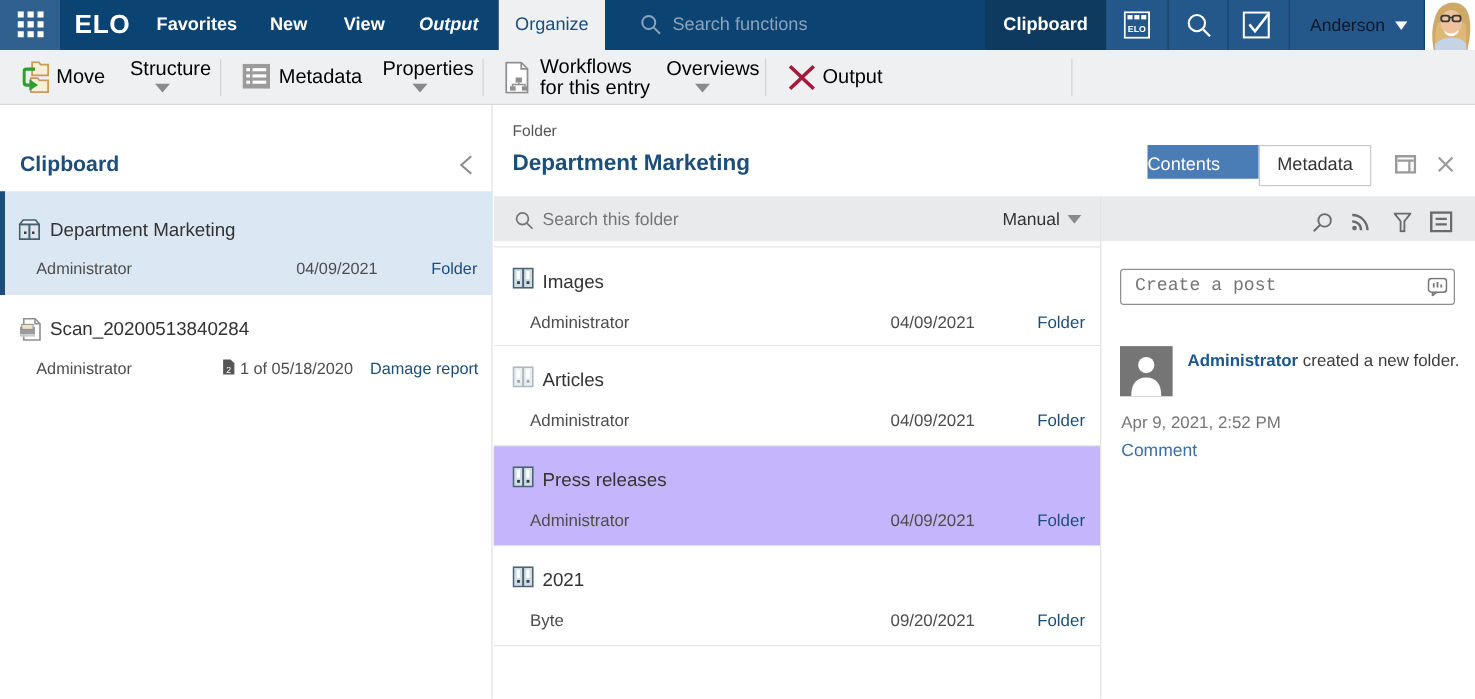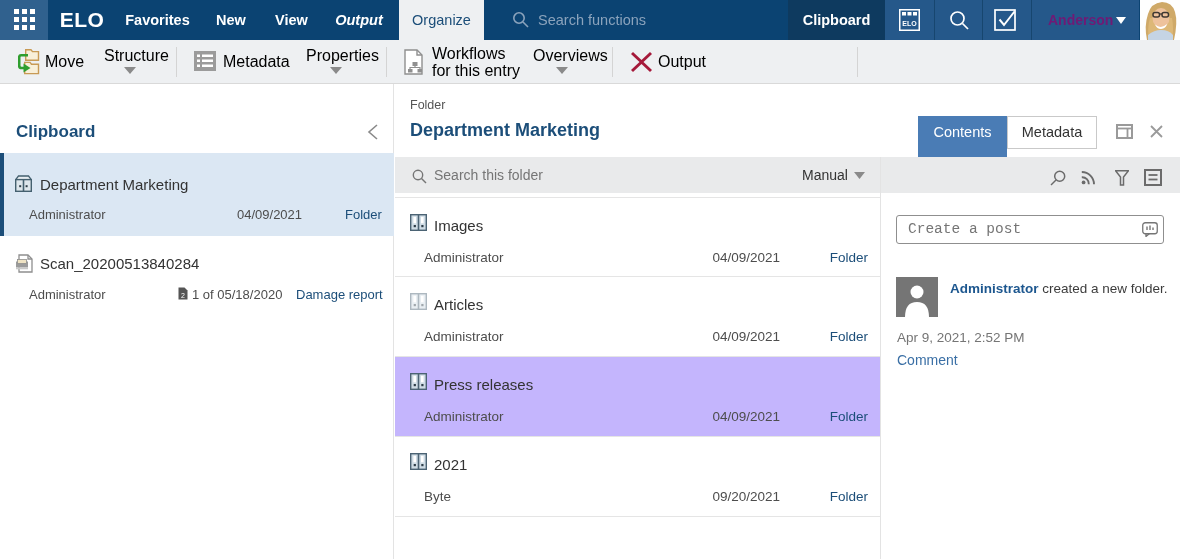--- a/index.html
+++ b/index.html
@@ -14,22 +14,22 @@
 .navitem { position:absolute; top:0; height:40px; line-height:40px; color:#fff;
   font-size:14.5px; font-weight:bold; text-align:center; }
 #taborg { position:absolute; left:399px; top:0; width:85px; height:40px; background:#eef0f2;
   color:#1c4e79; font-size:14.5px; line-height:40px; text-align:center; }
 #searchfn { position:absolute; left:538px; top:0; height:40px; line-height:40px;
   color:#8ba3bc; font-size:14.5px; }
 #clipblock { position:absolute; left:788px; top:0; width:97px; height:40px; background:#0e3a5f;
   color:#fff; font-weight:bold; font-size:14.5px; line-height:40px; text-align:center; }
 #iconsblock { position:absolute; left:885px; top:0; width:254px; height:40px; background:#25588a; }
 .vsep { position:absolute; top:0; width:1px; height:40px; background:#17466f; }
-#anderson { position:absolute; left:1048px; top:0; height:40px; line-height:40px; color:#701a75;
-  font-weight:bold; font-size:14px; }
+#anderson { position:absolute; left:1048px; top:0; height:40px; line-height:40px; color:#0f172a;
+  font-weight:normal; font-size:14px; }
 #avatar { position:absolute; left:1140px; top:0; width:40px; height:40px; background:#fff; }
 
 #toolbar { position:absolute; left:0; top:40px; width:1180px; height:44px; background:#eef0f2;
   border-bottom:1px solid #d9d9d9; color:#3c3c3c; font-size:14px; }
 .tbsep { position:absolute; top:47px; width:1px; height:30px; background:#d4d4d4; }
 .tbtxt { position:absolute; white-space:nowrap; }
 .caret { width:0; height:0; border-left:6px solid transparent; border-right:6px solid transparent;
   border-top:7px solid #8a8a8a; position:absolute; }
 
 #leftpanel { position:absolute; left:0; top:84px; width:394px; height:475px; background:#fff;
@@ -37,22 +37,22 @@
 #cliphead { position:absolute; left:16px; top:122px; color:#1c4e79; font-size:17px; font-weight:bold; }
 #selitem { position:absolute; left:0; top:153px; width:394px; height:83px; background:#dbe7f3;
   border-left:4px solid #1c4e79; }
 .itemtitle { position:absolute; font-size:15px; color:#333; white-space:nowrap; }
 .itemsub { position:absolute; font-size:13px; color:#4d4d4d; white-space:nowrap; }
 .bluelink { color:#1c4e79; }
 
 #mainheader { position:absolute; left:395px; top:84px; width:785px; height:73px; background:#fff; }
 #folderlabel { position:absolute; left:410px; top:98px; font-size:12.5px; color:#555; }
 #dmtitle { position:absolute; left:410px; top:120px; font-size:18px; font-weight:bold; color:#1c4e79; }
-#tabcontents { position:absolute; left:918px; top:116px; width:89px; height:41px; background:#4a7cb5;
-  color:#fff; font-size:14.5px; line-height:33px; text-align:center; }
+#tabcontents { position:absolute; left:918px; top:116px; width:89px; height:27px; background:#4a7cb5;
+  color:#fff; font-size:14.5px; line-height:33px; text-align:left; }
 #tabmetadata { position:absolute; left:1007px; top:116px; width:90px; height:33px; background:#fff;
   border:1px solid #c9c9c9; color:#333; font-size:14.5px; line-height:31px; text-align:center; }
 
 #searchrow { position:absolute; left:395px; top:157px; width:785px; height:36px; background:#e9eaeb; }
 #stf { position:absolute; left:434px; top:157px; height:36px; line-height:36px; font-size:14px; color:#757575; }
 #manual { position:absolute; left:802px; top:157px; height:36px; line-height:36px; font-size:14px; color:#333; }
 
 #list { position:absolute; left:395px; top:193px; width:485px; height:366px; }
 .row { position:absolute; left:0; width:485px; height:80px; border-bottom:1px solid #e5e5e5; background:#fff; }
 .row .t { position:absolute; left:39px; top:19px; font-size:15px; color:#333; }

